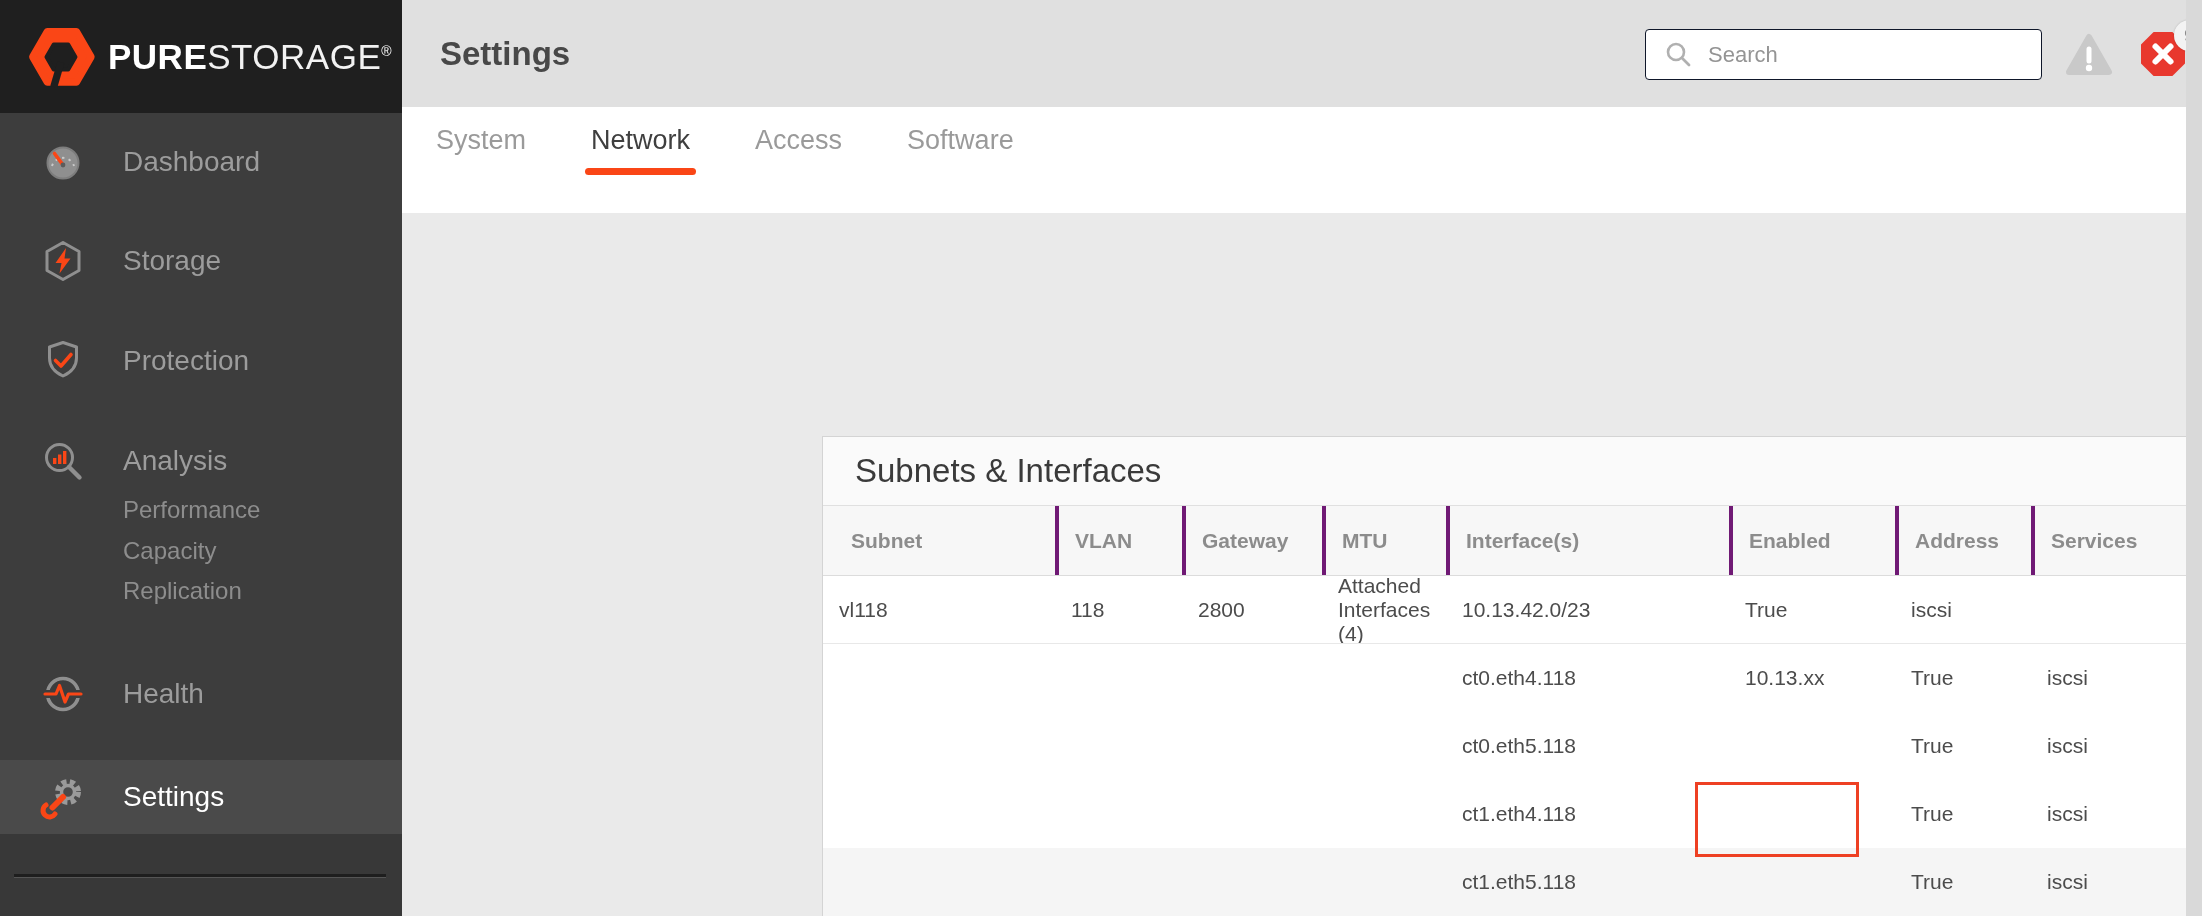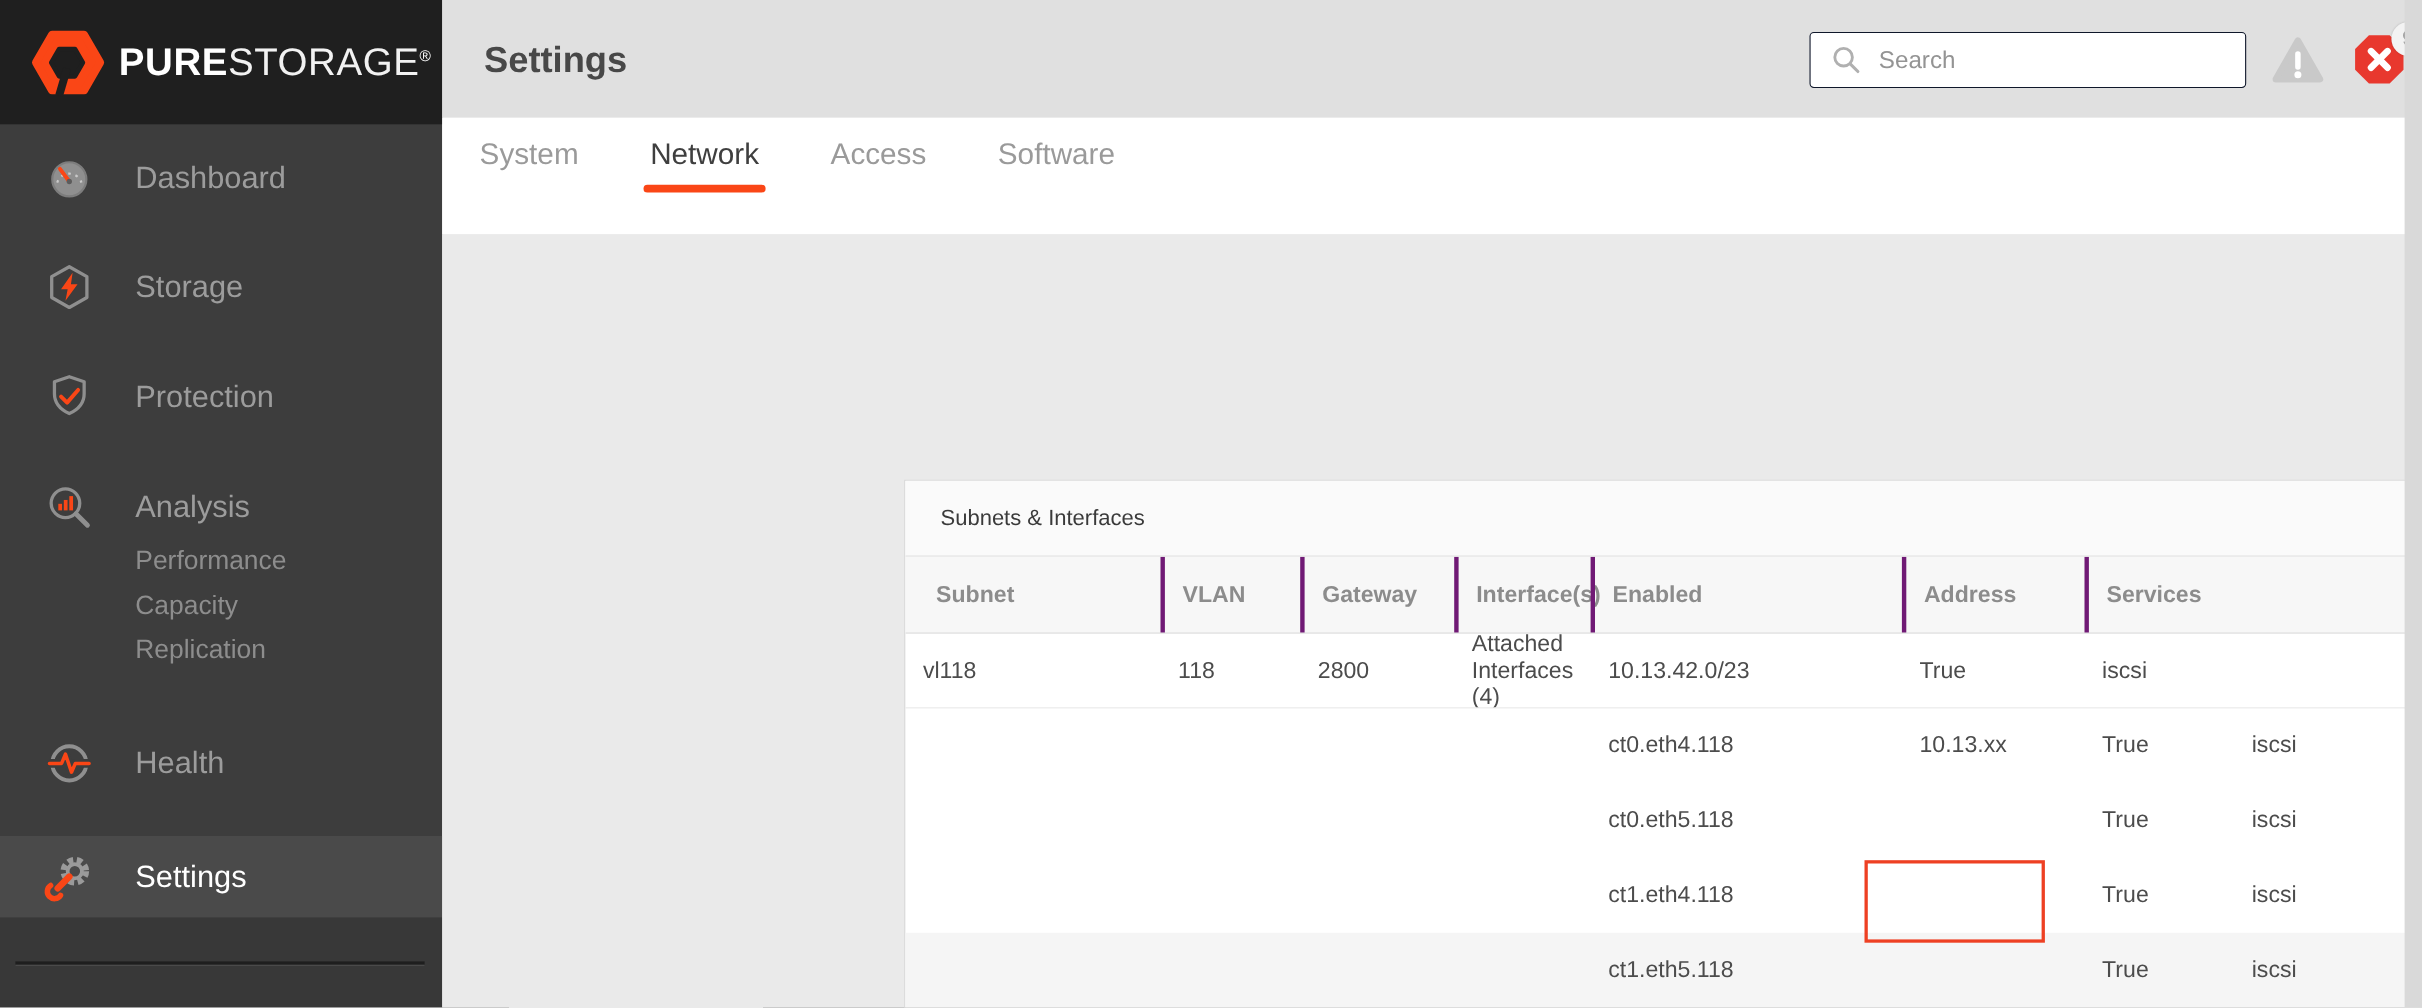--- a/index.html
+++ b/index.html
@@ -45,21 +45,21 @@
   .tabbar{position:absolute;left:402px;top:107px;width:2164px;height:106px;background:#ffffff;padding:18px 0 0 34px;display:flex;}
   .tab{position:relative;font-size:27px;color:#9a9a9a;margin-right:65px;height:66px;cursor:pointer;}
   .tab.active{color:#3f3f3f;}
   .tab.active::after{content:"";position:absolute;left:-6px;right:-6px;top:43px;height:7px;border-radius:4px;background:var(--accent);}
 
   
   .content{position:absolute;left:402px;top:213px;width:1800px;height:703px;background:var(--content-bg);}
   .scroll-gutter{position:absolute;left:2186px;top:0;width:16px;height:916px;background:#d9d9d9;}
   .card{position:absolute;left:420px;top:223px;width:1765px;height:693px;background:#fff;border:1px solid #d4d4d4;overflow:hidden;}
   .card-header{position:relative;height:69px;background:#fafafa;border-bottom:1px solid #e0e0e0;display:flex;align-items:center;}
-  .card-title{margin-left:32px;font-size:20px;font-weight:500;color:#3a3a3a;}
+  .card-title{margin-left:32px;font-size:33px;font-weight:500;color:#3a3a3a;}
   .grid{display:grid;grid-template-columns:232px 127px 140px 124px 283px 166px 136px 247px 179px 131px;}
   .thead{height:70px;background:#f7f7f7;border-bottom:1px solid #dcdcdc;}
   .hcell{display:flex;align-items:center;padding-left:16px;font-size:21px;font-weight:600;color:#8c8c8c;border-left:4px solid #701a75;}
   .hcell:first-child{border-left:none;padding-left:28px;}
   .tbody{position:relative;}
   .trow{height:68px;}
   .trow.bordered{border-bottom:1px solid #e8e8e8;}
   .trow.shaded{background:#f5f5f5;}
   .cell{display:flex;align-items:center;padding-left:16px;font-size:21px;color:#4c4c4c;overflow:hidden;}
   .cell.subnet{}
@@ -171,20 +171,21 @@
   <div class="content">
     <div class="card">
       <div class="card-header">
         <div class="card-title">Subnets &amp; Interfaces</div>
 
       </div>
       <div class="grid thead" id="thead">
           <div class="hcell">Subnet</div>
           <div class="hcell">VLAN</div>
           <div class="hcell">Gateway</div>
+          <div class="hcell">MTU</div>
           <div class="hcell">Interface(s)</div>
           <div class="hcell">Enabled</div>
           <div class="hcell">Address</div>
           <div class="hcell">Services</div>
         </div>
       <div class="tbody" id="tbody">
         <div class="redaction-box"></div>
       <div class="trow grid bordered">
             <div class="cell subnet">vl118</div>
             <div class="cell vlan">118</div>

